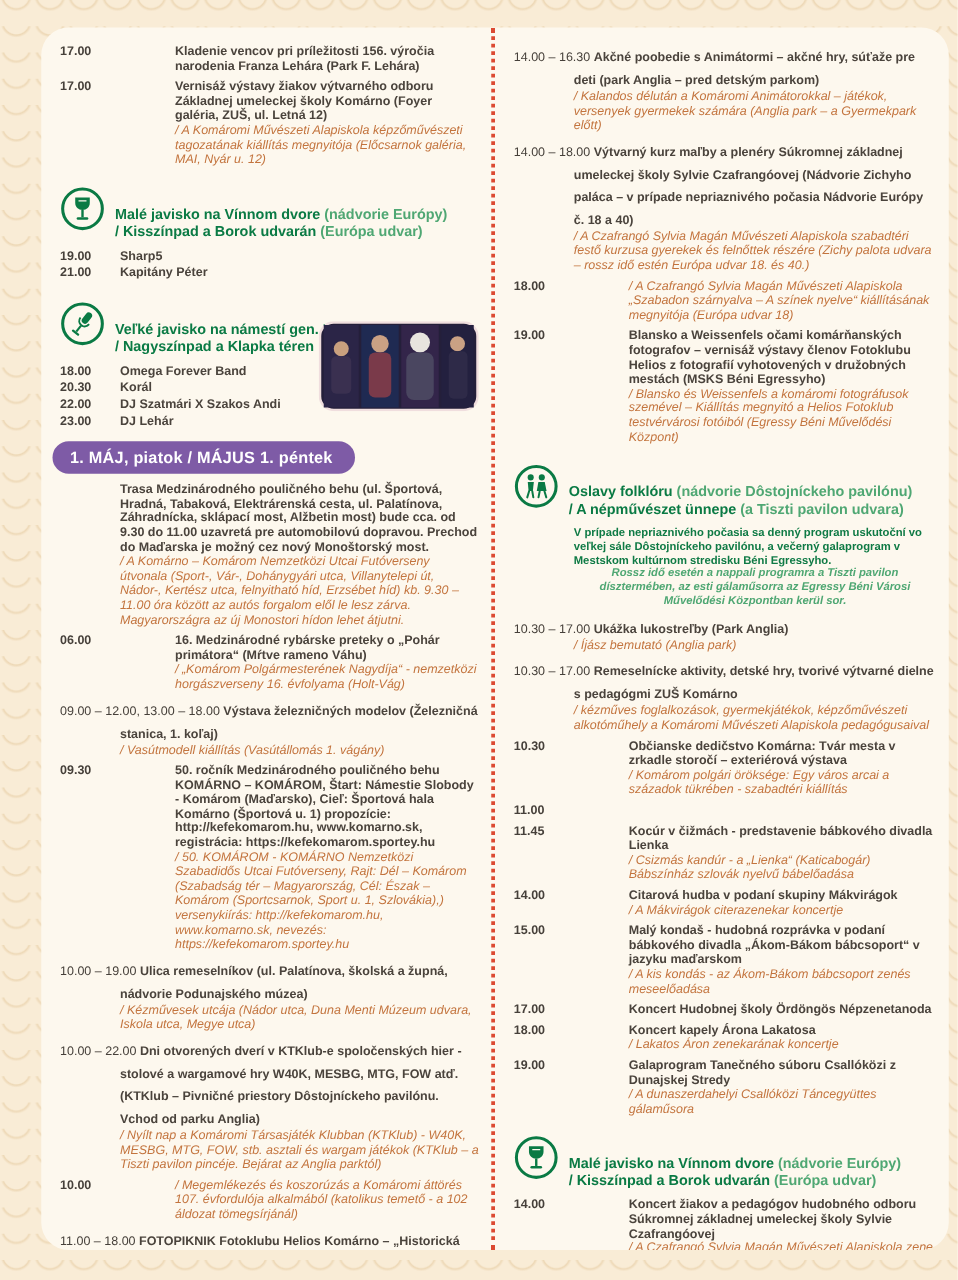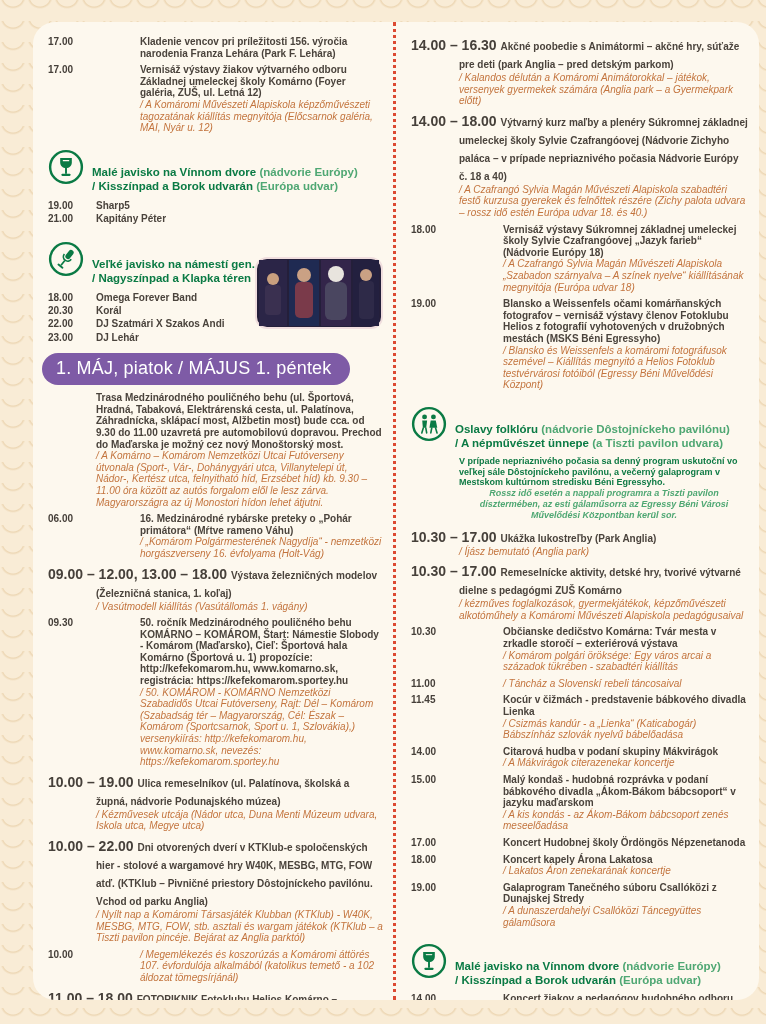--- a/index.html
+++ b/index.html
@@ -12,21 +12,21 @@
     position:relative;
   }
   .card{
     position:absolute;left:33px;top:22px;width:726px;height:978px;
     background:#fdf8ee;border-radius:22px;overflow:hidden;
     display:flex;
   }
   .col{box-sizing:border-box;width:363px;padding:14px 10px 10px 15px;}
   .col-left{border-right:3px dotted #dc4a32;}
   .entry{margin-bottom:5px;position:relative;}
-  .time{font-weight:bold;color:#46403a;font-size:14px;}
+  .time{font-weight:normal;color:#46403a;font-size:10px;}
   
   .event{display:flex;}
   .event .timecol{flex:0 0 48px;font-weight:bold;color:#46403a;font-size:10px;line-height:11.6px;}
   .event .ebody{flex:1;margin-left:44px;}
   .sk{font-weight:bold;color:#4a433c;font-size:10px;line-height:11.6px;}
   .hu{font-style:italic;color:#c3743e;font-size:10px;line-height:11.6px;text-indent:0;}
   
   .eventflow{padding-left:48px;text-indent:-48px;}
   .eventflow .sk,.eventflow .time{display:inline;}
   
@@ -42,21 +42,21 @@
   .pitem{display:flex;}
   .pitem .timecol{flex:0 0 48px;font-weight:bold;color:#46403a;font-size:10px;line-height:13.4px;}
   .pitem .pname{font-weight:bold;color:#4a433c;font-size:10px;line-height:13.4px;}
   .prow{display:flex;align-items:flex-start;}
   .plist{flex:1;}
   .photo{flex:0 0 auto;margin-left:4px;}
   .photo svg{display:block;}
   .photo-omega{margin-top:-34px;}
   
   .day-badge{
-    display:inline-block;color:#fff;font-weight:normal;font-size:18px;
+    display:inline-block;color:#fff;font-weight:bold;font-size:13px;
     padding:5px 18px 6px 14px;border-radius:16px;margin:4px 0 7px -6px;
     letter-spacing:.2px;
   }
   
   .note{padding-left:48px;margin:2px 0 7px 0;}
   .note .nsk{font-weight:bold;color:#0f7a45;font-size:9px;line-height:10.8px;}
   .note .nhu{font-style:italic;font-weight:bold;color:#4fa773;font-size:9px;line-height:10.8px;text-align:center;}
 </style>
 </head>
 <body>
@@ -174,21 +174,20 @@
         <div class="ebody">
           <div class="hu">/ Megemlékezés és koszorúzás a Komáromi áttörés 107. évfordulója alkalmából (katolikus temető - a 102 áldozat tömegsírjánál)</div>
         </div>
       </div><div class="entry eventflow"><span class="time">11.00 – 18.00 </span><span class="sk">FOTOPIKNIK Fotoklubu Helios Komárno – „Historická cesta časom“ (nádvorie Zichyho paláca)</span><div class="hu">/ a Komáromi Helios Fotoklub Nemzetközi FOTÓPIKNIKE - „Történelmi időutazás“ (a Zichy palota udvara)</div></div></div>
   <div class="col col-right" id="col-1">
       <div class="entry eventflow"><span class="time">14.00 – 16.30 </span><span class="sk">Akčné poobedie s Animátormi – akčné hry, súťaže pre deti (park Anglia – pred detským parkom)</span><div class="hu">/ Kalandos délután a Komáromi Animátorokkal – játékok, versenyek gyermekek számára (Anglia park – a Gyermekpark előtt)</div></div>
       <div class="entry eventflow"><span class="time">14.00 – 18.00 </span><span class="sk">Výtvarný kurz maľby a plenéry Súkromnej základnej umeleckej školy Sylvie Czafrangóovej (Nádvorie Zichyho paláca – v prípade nepriaznivého počasia Nádvorie Európy č. 18 a 40)</span><div class="hu">/ A Czafrangó Sylvia Magán Művészeti Alapiskola szabadtéri festő kurzusa gyerekek és felnőttek részére (Zichy palota udvara – rossz idő estén Európa udvar 18. és 40.)</div></div>
       <div class="entry event">
         <div class="timecol">18.00</div>
         <div class="ebody">
-          <div class="sk">Vernisáž výstavy Súkromnej základnej umeleckej školy Sylvie Czafrangóovej „Jazyk farieb“ (Nádvorie Európy 18)</div>
           <div class="hu">/ A Czafrangó Sylvia Magán Művészeti Alapiskola „Szabadon szárnyalva – A színek nyelve“ kiállításának megnyitója (Európa udvar 18)</div>
         </div>
       </div>
       <div class="entry event">
         <div class="timecol">19.00</div>
         <div class="ebody">
           <div class="sk">Blansko a Weissenfels očami komárňanských fotografov – vernisáž výstavy členov Fotoklubu Helios z fotografií vyhotovených v družobných mestách (MSKS Béni Egressyho)</div>
           <div class="hu">/ Blansko és Weissenfels a komáromi fotográfusok szemével – Kiállítás megnyitó a Helios Fotoklub testvérvárosi fotóiból (Egressy Béni Művelődési Központ)</div>
         </div>
       </div>
@@ -217,21 +216,20 @@
       <div class="entry event">
         <div class="timecol">10.30</div>
         <div class="ebody">
           <div class="sk">Občianske dedičstvo Komárna: Tvár mesta v zrkadle storočí – exteriérová výstava</div>
           <div class="hu">/ Komárom polgári öröksége: Egy város arcai a századok tükrében - szabadtéri kiállítás</div>
         </div>
       </div>
       <div class="entry event">
         <div class="timecol">11.00</div>
         <div class="ebody">
-          <div class="hu">/ Táncház a Slovenskí rebeli táncosaival</div>
         </div>
       </div>
       <div class="entry event">
         <div class="timecol">11.45</div>
         <div class="ebody">
           <div class="sk">Kocúr v čižmách - predstavenie bábkového divadla Lienka</div>
           <div class="hu">/ Csizmás kandúr - a „Lienka“ (Katicabogár) Bábszínház szlovák nyelvű bábelőadása</div>
         </div>
       </div>
       <div class="entry event">

